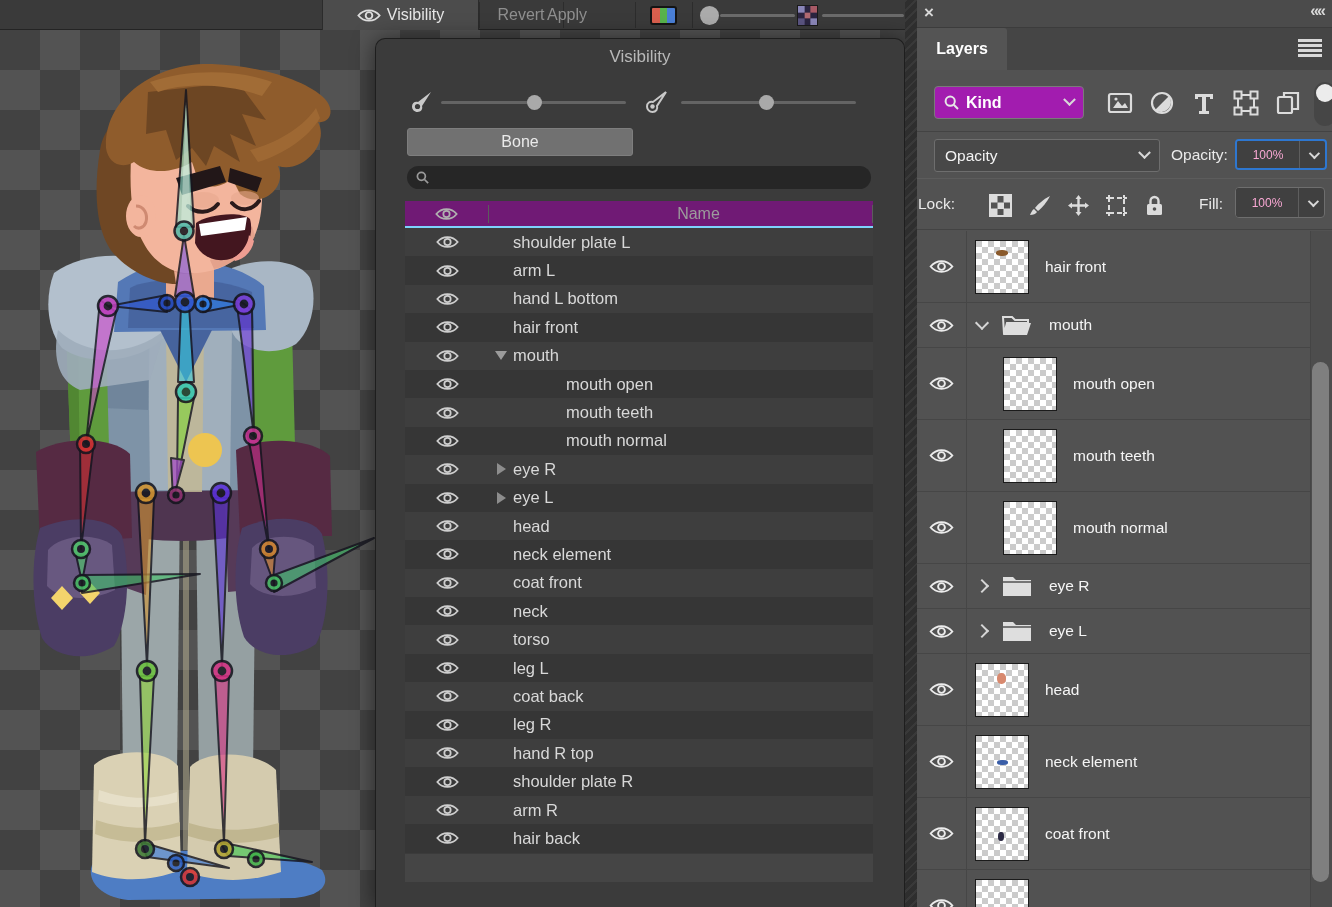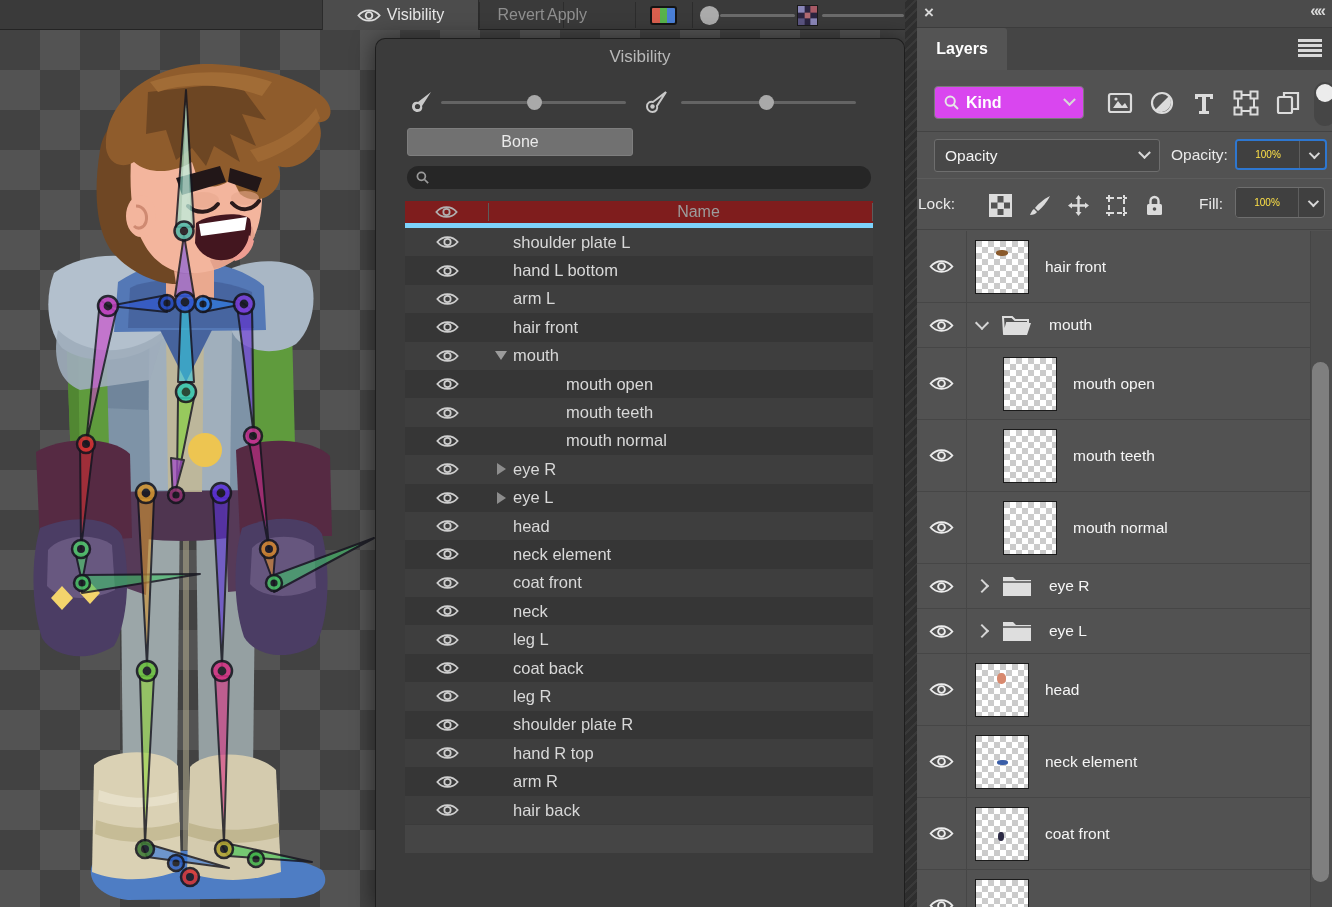--- a/index.html
+++ b/index.html
@@ -33,21 +33,21 @@
   .vp-track{position:absolute;height:3px;background:#646464;border-radius:2px;}
   .vp-knob{position:absolute;width:15px;height:15px;border-radius:50%;background:#a9a9a9;}
   .seg-btn{position:absolute;height:28px;display:flex;align-items:center;justify-content:center;font-size:16px;border-radius:3px;}
   .seg-bone{left:31px;top:89px;width:226px;background:#717171;border:1px solid #7e7e7e;color:#eaeaea;}
   .seg-sprite{left:263px;top:89px;width:233px;background:#323232;border:1px solid #565656;color:#c9c9c9;}
   .vp-search{position:absolute;left:31px;top:127px;width:464px;height:23px;background:#262626;border-radius:12px;
     display:flex;align-items:center;padding-left:9px;}
   .vp-search svg{width:13px;height:13px;color:#9a9a9a;}
 
   .vlist{position:absolute;left:29px;top:162px;width:468px;}
-  .vhead{position:relative;height:27px;background:#7f1d1d;border-bottom:5px solid #7dd3fc;
+  .vhead{position:relative;height:27px;background:#701a75;border-bottom:2px solid #7dd3fc;
     display:flex;align-items:center;gap:36px;}
   .vhead .hd-eye{width:84px;display:flex;align-items:center;justify-content:center;color:#b0b0b0;border-right:1px solid #5c5c5c;height:18px;}
   .vhead .hd-name{flex:1;text-align:center;color:#9c9c9c;font-size:16px;border-right:1px solid #5c5c5c;height:18px;line-height:18px;}
   .vrow{display:flex;align-items:center;height:28.4px;}
   .vrow:nth-child(odd){background:#3e3e3e;}
   .vrow:nth-child(even){background:#363636;}
   .vrow-eye{width:84px;display:flex;align-items:center;justify-content:center;color:#cecece;}
   .vrow-eye svg,.vhead svg{width:23px;height:16px;}
   .vrow-indent{display:inline-block;height:1px;}
   .vrow-disc{width:24px;display:flex;align-items:center;justify-content:center;}
@@ -66,32 +66,32 @@
   .ps-close{position:absolute;left:7px;top:3px;color:#d9d9d9;font-size:17px;font-weight:700;}
   .ps-collapse{position:absolute;right:8px;top:2px;color:#d9d9d9;font-size:16px;font-weight:700;letter-spacing:-2px;}
   .ps-tabbar{position:absolute;left:0;top:28px;width:415px;height:42px;background:#454545;}
   .ps-tab{position:absolute;left:0;top:0;height:42px;width:90px;background:#545454;display:flex;align-items:center;
     justify-content:center;color:#ffffff;font-size:16px;font-weight:700;border-radius:0 3px 0 0;}
   .ps-menu{position:absolute;right:10px;top:11px;width:24px;height:18px;display:flex;flex-direction:column;justify-content:space-between;}
   .ps-menu i{display:block;height:2.5px;background:#d8d8d8;}
   .ps-row{position:absolute;left:0;width:415px;display:flex;align-items:center;}
   .ps-filter{top:70px;height:62px;border-bottom:1px solid #434343;}
   .kind-dd{position:absolute;left:17px;top:16px;width:150px;height:33px;border:1px solid #7a7a7a;border-radius:4px;
-    display:flex;align-items:center;padding:0 9px;color:#ffffff;font-size:16px;font-weight:700;background:#d946ef;}
+    display:flex;align-items:center;padding:0 9px;color:#ffffff;font-size:16px;font-weight:700;background:#a21caf;}
   .kind-dd svg{width:15px;height:15px;margin-right:7px;color:#e6e6e6;}
   .dd-chev{margin-left:auto;width:9px;height:9px;border-right:2px solid #d8d8d8;border-bottom:2px solid #d8d8d8;transform:rotate(45deg) translate(-2px,-2px);}
   .f-ico{position:absolute;top:20px;width:26px;height:26px;color:#dcdcdc;}
   .f-toggle{position:absolute;right:-4px;top:12px;width:22px;height:44px;background:#464646;border-radius:11px;}
   .f-toggle i{position:absolute;left:2px;top:2px;width:18px;height:18px;background:#ececec;border-radius:50%;}
   .ps-blend{top:132px;height:46px;}
   .blend-dd{position:absolute;left:17px;top:7px;width:226px;height:33px;background:#484848;border:1px solid #6e6e6e;border-radius:3px;
     display:flex;align-items:center;padding:0 10px;color:#f2f2f2;font-size:15.5px;}
   .ps-label{color:#eaeaea;font-size:15.5px;}
   .val-box{display:flex;align-items:center;height:31px;border-radius:4px;overflow:hidden;}
-  .val-box .val{width:62px;height:100%;background:#404040;color:#fde047;font-size:10px;display:flex;align-items:center;justify-content:center;}
+  .val-box .val{width:62px;height:100%;background:#404040;color:#f9a8d4;font-size:12px;display:flex;align-items:center;justify-content:center;}
   .val-box .vchev{width:26px;height:100%;display:flex;align-items:center;justify-content:center;border-left:1px solid #5e5e5e;}
   .val-box .vchev i{width:8px;height:8px;border-right:2px solid #d8d8d8;border-bottom:2px solid #d8d8d8;transform:rotate(45deg) translateY(-2px);}
   .opacity-box{position:absolute;left:318px;top:7px;border:2px solid #2e77d0;background:#404040;}
   .fill-box{position:absolute;left:318px;top:8px;border:1px solid #6e6e6e;background:#404040;}
   .ps-lock{top:178px;height:52px;border-bottom:1px solid #434343;border-top:1px solid #5c5c5c;}
   .lk-ico{position:absolute;top:15px;width:23px;height:23px;color:#dcdcdc;}
 
   .layers-list{position:absolute;left:0;top:231px;width:415px;height:676px;overflow:hidden;}
   .lrow{display:flex;align-items:stretch;border-bottom:1px solid #464646;width:393px;}
   .lrow--image{height:72px;}
@@ -371,44 +371,44 @@
             <div class="vrow">
     <span class="vrow-eye">
       <svg viewBox="0 0 26 18">
                   <use href="#eye-def"></use>
                 </svg>
     </span>
     <span class="vrow-indent" style="width: 0px;"></span>
     <span class="vrow-disc">
                 <i></i>
               </span>
+    <span class="vrow-label">arm L</span>
+  </div>
+            <div class="vrow">
+    <span class="vrow-eye">
+      <svg viewBox="0 0 26 18">
+                  <use href="#eye-def"></use>
+                </svg>
+    </span>
+    <span class="vrow-indent" style="width: 0px;"></span>
+    <span class="vrow-disc">
+                <i></i>
+              </span>
     <span class="vrow-label">hand L bottom</span>
   </div>
             <div class="vrow">
     <span class="vrow-eye">
       <svg viewBox="0 0 26 18">
                   <use href="#eye-def"></use>
                 </svg>
     </span>
     <span class="vrow-indent" style="width: 0px;"></span>
     <span class="vrow-disc">
                 <i></i>
               </span>
-    <span class="vrow-label">arm L</span>
-  </div>
-            <div class="vrow">
-    <span class="vrow-eye">
-      <svg viewBox="0 0 26 18">
-                  <use href="#eye-def"></use>
-                </svg>
-    </span>
-    <span class="vrow-indent" style="width: 0px;"></span>
-    <span class="vrow-disc">
-                <i></i>
-              </span>
     <span class="vrow-label">hair front</span>
   </div>
             <div class="vrow">
     <span class="vrow-eye">
       <svg viewBox="0 0 26 18">
                   <use href="#eye-def"></use>
                 </svg>
     </span>
     <span class="vrow-indent" style="width: 0px;"></span>
     <span class="vrow-disc">
@@ -527,20 +527,32 @@
             <div class="vrow">
     <span class="vrow-eye">
       <svg viewBox="0 0 26 18">
                   <use href="#eye-def"></use>
                 </svg>
     </span>
     <span class="vrow-indent" style="width: 0px;"></span>
     <span class="vrow-disc">
                 <i></i>
               </span>
+    <span class="vrow-label">torso</span>
+  </div>
+            <div class="vrow">
+    <span class="vrow-eye">
+      <svg viewBox="0 0 26 18">
+                  <use href="#eye-def"></use>
+                </svg>
+    </span>
+    <span class="vrow-indent" style="width: 0px;"></span>
+    <span class="vrow-disc">
+                <i></i>
+              </span>
     <span class="vrow-label">leg L</span>
   </div>
             <div class="vrow">
     <span class="vrow-eye">
       <svg viewBox="0 0 26 18">
                   <use href="#eye-def"></use>
                 </svg>
     </span>
     <span class="vrow-indent" style="width: 0px;"></span>
     <span class="vrow-disc">
@@ -563,33 +575,33 @@
             <div class="vrow">
     <span class="vrow-eye">
       <svg viewBox="0 0 26 18">
                   <use href="#eye-def"></use>
                 </svg>
     </span>
     <span class="vrow-indent" style="width: 0px;"></span>
     <span class="vrow-disc">
                 <i></i>
               </span>
+    <span class="vrow-label">hand R top</span>
+  </div>
+            <div class="vrow">
+    <span class="vrow-eye">
+      <svg viewBox="0 0 26 18">
+                  <use href="#eye-def"></use>
+                </svg>
+    </span>
+    <span class="vrow-indent" style="width: 0px;"></span>
+    <span class="vrow-disc">
+                <i></i>
+              </span>
     <span class="vrow-label">shoulder plate R</span>
-  </div>
-            <div class="vrow">
-    <span class="vrow-eye">
-      <svg viewBox="0 0 26 18">
-                  <use href="#eye-def"></use>
-                </svg>
-    </span>
-    <span class="vrow-indent" style="width: 0px;"></span>
-    <span class="vrow-disc">
-                <i></i>
-              </span>
-    <span class="vrow-label">hand R top</span>
   </div>
             <div class="vrow">
     <span class="vrow-eye">
       <svg viewBox="0 0 26 18">
                   <use href="#eye-def"></use>
                 </svg>
     </span>
     <span class="vrow-indent" style="width: 0px;"></span>
     <span class="vrow-disc">
                 <i></i>

